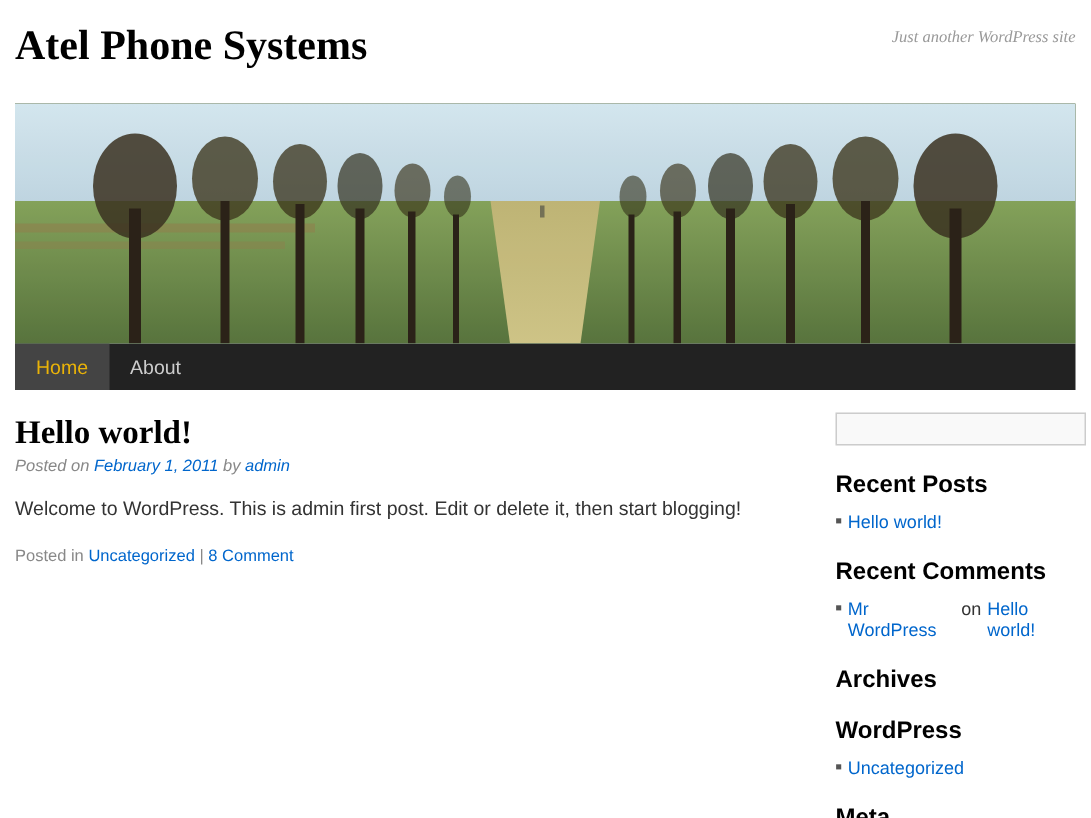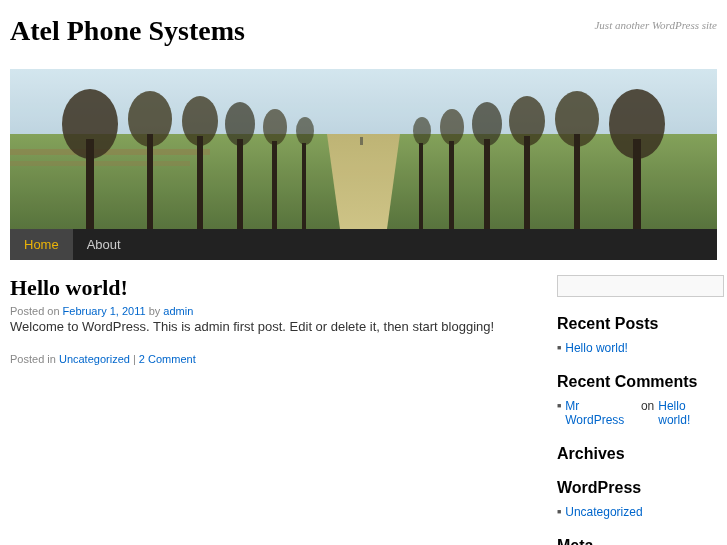--- a/index.html
+++ b/index.html
@@ -23,21 +23,21 @@
     #nav ul li.active a, #nav ul li a:hover { color: #eab308; background: #444; }
 
     
     #content-area { display: flex; gap: 20px; padding: 15px 0; }
 
     
     #main { flex: 1; min-width: 0; }
 
     .post-title { font-size: 22px; font-weight: bold; color: #000; margin-bottom: 4px; font-family: Georgia, serif; }
     .post-title a { color: #000; text-decoration: none; }
-    .post-meta { font-size: 11px; color: #888; font-family: Arial, sans-serif; }
+    .post-meta { font-size: 11px; color: #888; margin-bottom: 12px; font-family: Arial, sans-serif; font-style: italic; }
     .post-meta a { color: #0066cc; text-decoration: none; }
     .post-content { font-size: 13px; line-height: 1.6; color: #333; margin-bottom: 15px; font-family: Arial, sans-serif; }
     .post-footer { font-size: 11px; color: #888; font-family: Arial, sans-serif; }
     .post-footer a { color: #0066cc; text-decoration: none; }
 
     
     #sidebar { width: 160px; flex-shrink: 0; font-family: Arial, sans-serif; }
 
     .search-widget { margin-bottom: 18px; display: flex; gap: 4px; }
     .search-widget input { flex: 1; padding: 3px 5px; border: 1px solid #ccc; font-size: 12px; background: #f9f9f9; }
@@ -150,21 +150,21 @@
           <span>Posted on</span>
           <a href="#">February 1, 2011</a>
           <span>by</span>
           <a href="#">admin</a>
         </div>
         <div class="post-content">Welcome to WordPress. This is admin first post. Edit or delete it, then start blogging!</div>
         <div class="post-footer">
           <span>Posted in</span>
           <a href="#">Uncategorized</a>
           <span> | </span>
-          <a href="#">2 Comment</a>
+          <a href="#">8 Comment</a>
         </div>
       </article>
     </div>
 
     <div id="sidebar">
 
       <div class="search-widget">
         <input type="text" placeholder="" style="">
 
       </div>

